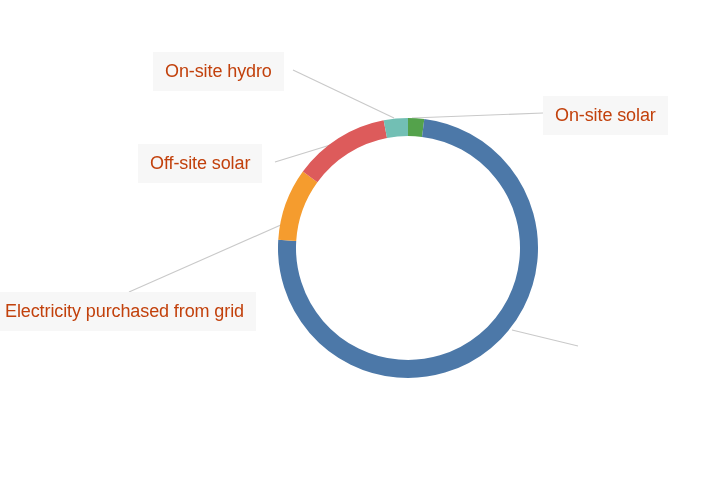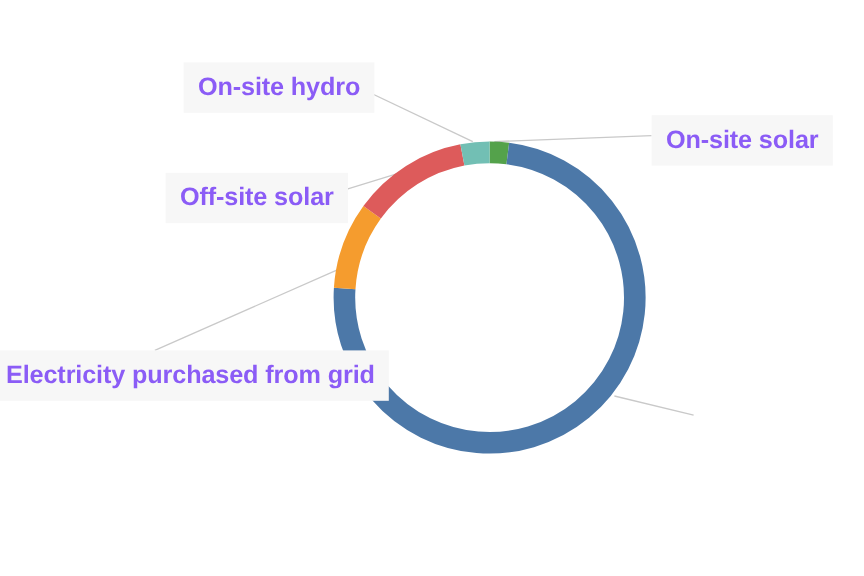--- a/index.html
+++ b/index.html
@@ -19,29 +19,28 @@
   #chart-svg {
     position: absolute;
     left: 0;
     top: 0;
     width: 720px;
     height: 480px;
   }
   .label-box {
     position: absolute;
     background: #f7f7f7;
-    color: #8b5cf6;
+    color: #c2410c;
     font-family: "Liberation Sans", sans-serif;
-    font-size: 21px;
+    font-size: 18px;
     line-height: 1;
     letter-spacing: -0.1px;
     white-space: nowrap;
     padding: 10px 12px 11px 12px;
     box-sizing: border-box;
-    font-weight: bold;
   }
   
   #lbl-onsite-hydro  { left: 153px; top: 52px; }
   #lbl-onsite-solar  { left: 543px; top: 96px; }
   #lbl-offsite-solar { left: 138px; top: 144px; }
   #lbl-grid          { left: -7px;  top: 292px; }
   #lbl-cornell       { left: 578px; top: 329px; }
 </style>
 </head>
 <body>

